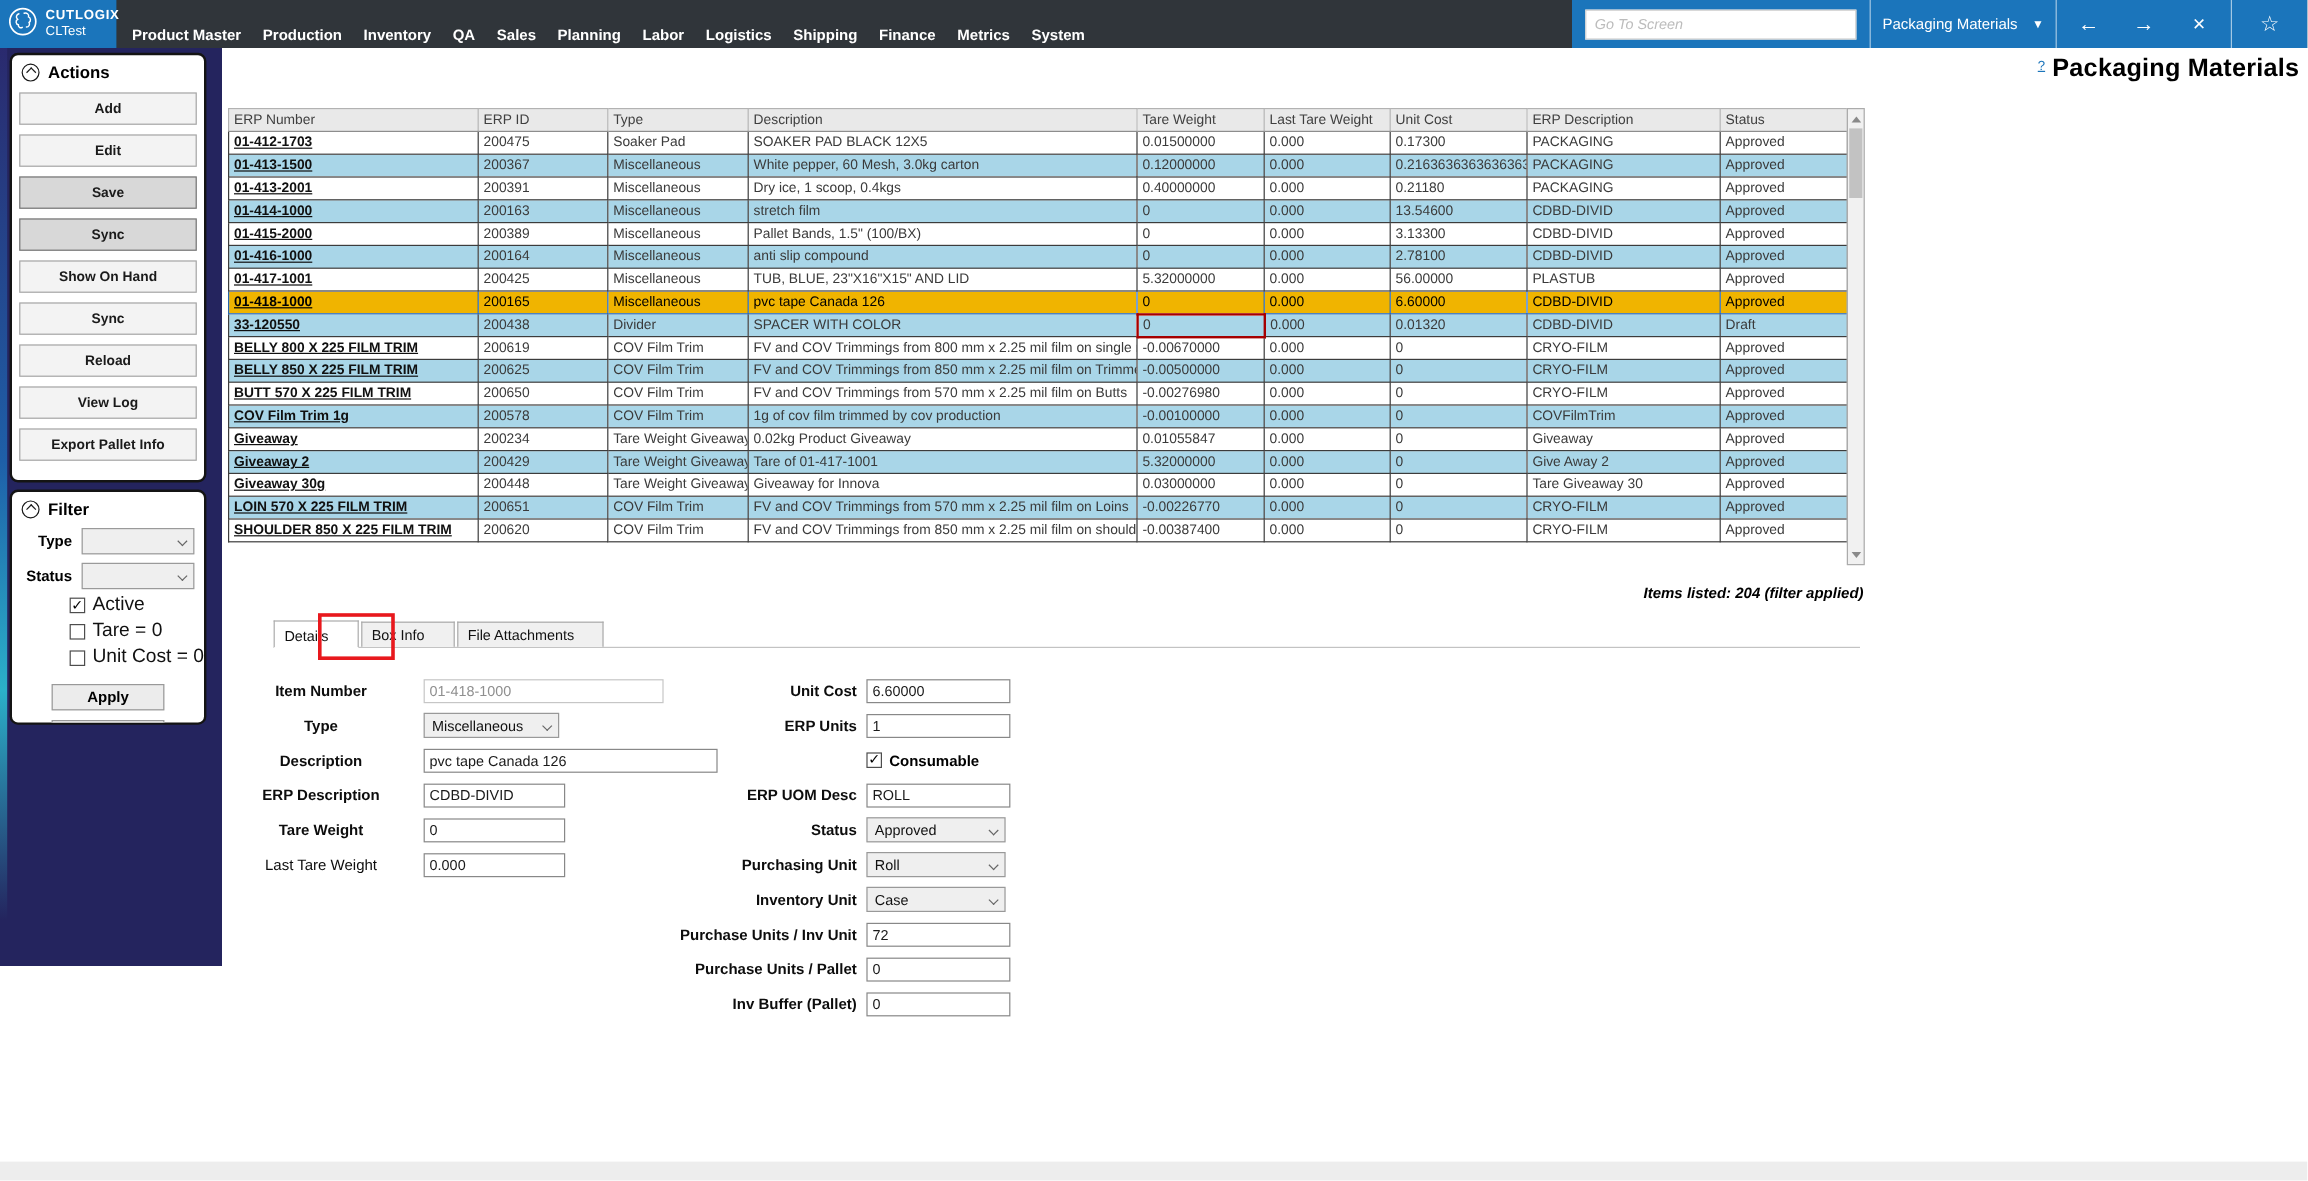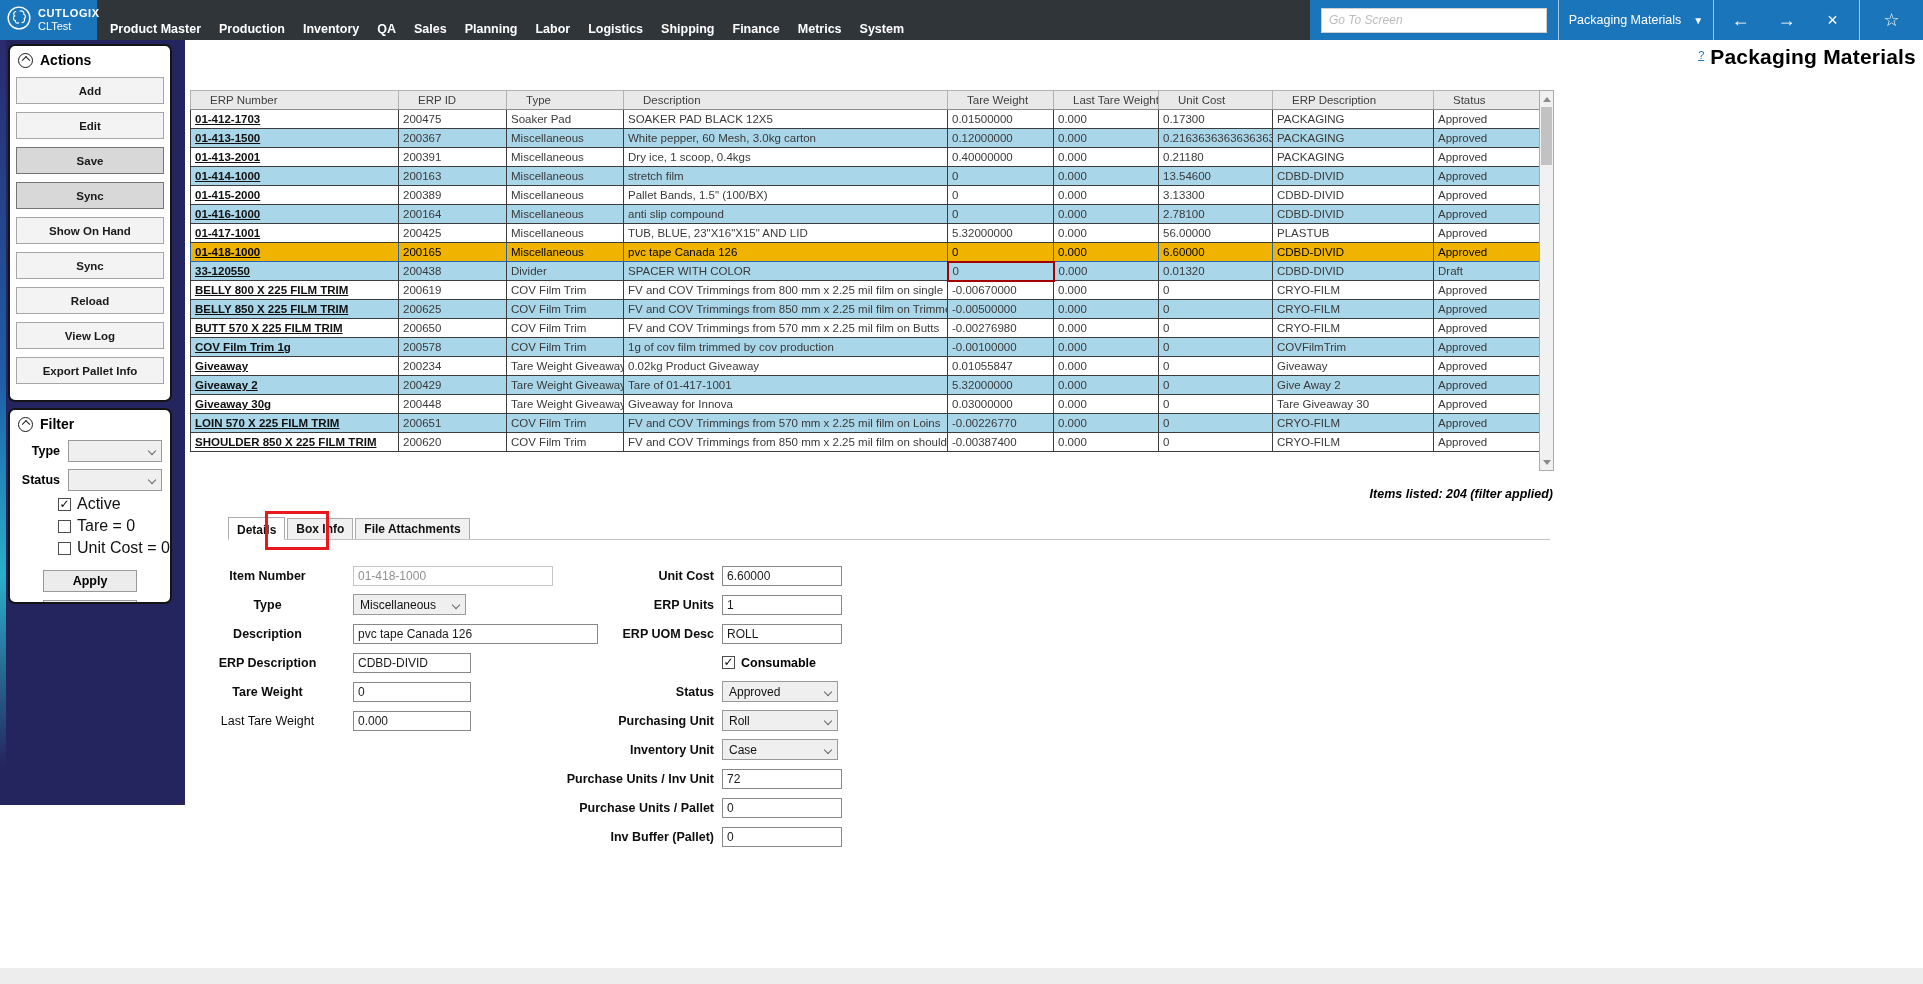--- a/index.html
+++ b/index.html
@@ -51,39 +51,39 @@
   .chev { width:6px; height:6px; border-right:1.5px solid #666; border-bottom:1.5px solid #666; transform:rotate(45deg); margin-left:auto; flex:none; }
   .checkbox-row { display:flex; align-items:center; gap:6px; margin:4px 0 0 48px; font-size:16px; color:#111; cursor:pointer; }
   .checkbox { width:13px; height:13px; background:#fff; border:1px solid #4d4d4d; font-size:12px; line-height:11px; text-align:center; color:#000; flex:none; }
   .checkbox.checked::after { content:'✓'; font-weight:bold; }
   .apply-btn { display:block; width:94px; height:22px; margin:13px auto 0; background:#ececec; border:1px solid #999; font-family:inherit; font-size:12.5px; font-weight:bold; cursor:pointer; }
   .reset-btn { display:block; width:94px; height:19px; margin:8px auto 0; background:#efefef; border:1px solid #999; font-family:inherit; font-size:11.5px; cursor:pointer; }
 
   
   .grid-wrap { position:absolute; left:190px; top:90px; width:1364px; }
   table.grid { border-collapse:collapse; table-layout:fixed; width:1349px; font-size:11.5px; }
-  .grid th { background:#e9e9e9; color:#3f3f3f; font-weight:normal; text-align:left; height:19px; padding:0 19px;
+  .grid th { background:#e9e9e9; color:#3f3f3f; font-weight:normal; text-align:left; height:19px; padding:0 4px;
       border:1px solid #b2b2b2; border-bottom:1px solid #8d8d8d; white-space:nowrap; overflow:hidden; cursor:pointer; }
   .grid td { height:19px; padding:0 4px; border:1px solid #3c3c3c; color:#3a3a3a; white-space:nowrap; overflow:hidden; background:#fff; }
   .grid tr.alt td { background:#a9d6e8; }
   .grid tr.selected td { background:#f0b400; border:1px solid #2565ae; color:#000; }
   .grid td.erp-link { font-weight:bold; text-decoration:underline; color:#101010; cursor:pointer; }
   .grid td.err { border:2px solid #a50000; }
   .vscroll { position:absolute; left:1349px; top:0; width:15px; height:381px; background:#f1f1f1; border:1px solid #ababab; }
   .scroll-arrow { position:absolute; left:0; width:13px; height:14px; display:flex; align-items:center; justify-content:center; cursor:pointer; }
   .scroll-arrow span { width:0; height:0; border-left:4px solid transparent; border-right:4px solid transparent; }
   .arrow-up { top:1px; } .arrow-up span { border-bottom:5px solid #8a8a8a; }
   .arrow-down { bottom:1px; } .arrow-down span { border-top:5px solid #8a8a8a; }
   .scroll-thumb { position:absolute; left:1px; top:16px; width:11px; height:58px; background:#c2c2c2; cursor:grab; }
 
   .items-listed { position:absolute; left:190px; top:487px; width:1363px; text-align:right; font-size:12.5px; font-weight:bold; font-style:italic; color:#000; }
 
   
   .tabstrip { position:absolute; left:228px; top:517px; width:1322px; display:flex; align-items:flex-end; border-bottom:1px solid #c3c3c3; height:23px; }
-  .tab { padding:3px 8px 3px 8px; font-size:12px; color:#111; background:#f0f0f0; border:1px solid #ababab; border-bottom:none; margin-right:2px; cursor:pointer; position:relative;font-weight:bold; }
+  .tab { padding:3px 24px 3px 8px; font-size:12px; color:#111; background:#f0f0f0; border:1px solid #ababab; border-bottom:none; margin-right:2px; cursor:pointer; position:relative; }
   .tab.active { background:#fff; height:23px; padding-top:5px; z-index:2; border-bottom:1px solid #fff; margin-bottom:-1px; }
   .red-box { position:absolute; left:265px; top:511px; width:64px; height:39px; border:3px solid #e8181d; z-index:6; pointer-events:none; }
 
   
   .form-col { position:absolute; top:565px; }
   .form-left { left:190px; width:420px; }
   .form-right { left:500px; width:370px; }
   .form-row { display:flex; align-items:center; height:21px; margin-bottom:8px; }
   .f-label { text-align:right; font-size:12.5px; color:#0d0d0d; margin-right:8px; flex:none; }
   .form-left .f-label { width:155px;text-align:center; }
@@ -485,27 +485,27 @@
   <div class="form-col form-right" id="form-right">
       <div class="form-row">
     <span class="f-label bold">Unit Cost</span>
   <input class="f-input" type="text" value="6.60000" style="width: 120px;">
       </div>
       <div class="form-row">
     <span class="f-label bold">ERP Units</span>
   <input class="f-input" type="text" value="1" style="width: 120px;">
       </div>
       <div class="form-row">
-    <span class="f-label bold">ERP UOM Desc</span>
-  <input class="f-input" type="text" value="ROLL" style="width: 120px;">
-      </div>
-      <div class="form-row">
     <span class="f-label"></span>
   <span class="checkbox checked"></span>
         <span class="cb-label">Consumable</span>
+      </div>
+      <div class="form-row">
+    <span class="f-label bold">ERP UOM Desc</span>
+  <input class="f-input" type="text" value="ROLL" style="width: 120px;">
       </div>
       <div class="form-row">
     <span class="f-label bold">Status</span>
   <div class="fake-select" style="width: 116px;">
           <span>Approved</span>
           <i class="chev"></i>
         </div>
       </div>
       <div class="form-row">
     <span class="f-label bold">Purchasing Unit</span>

